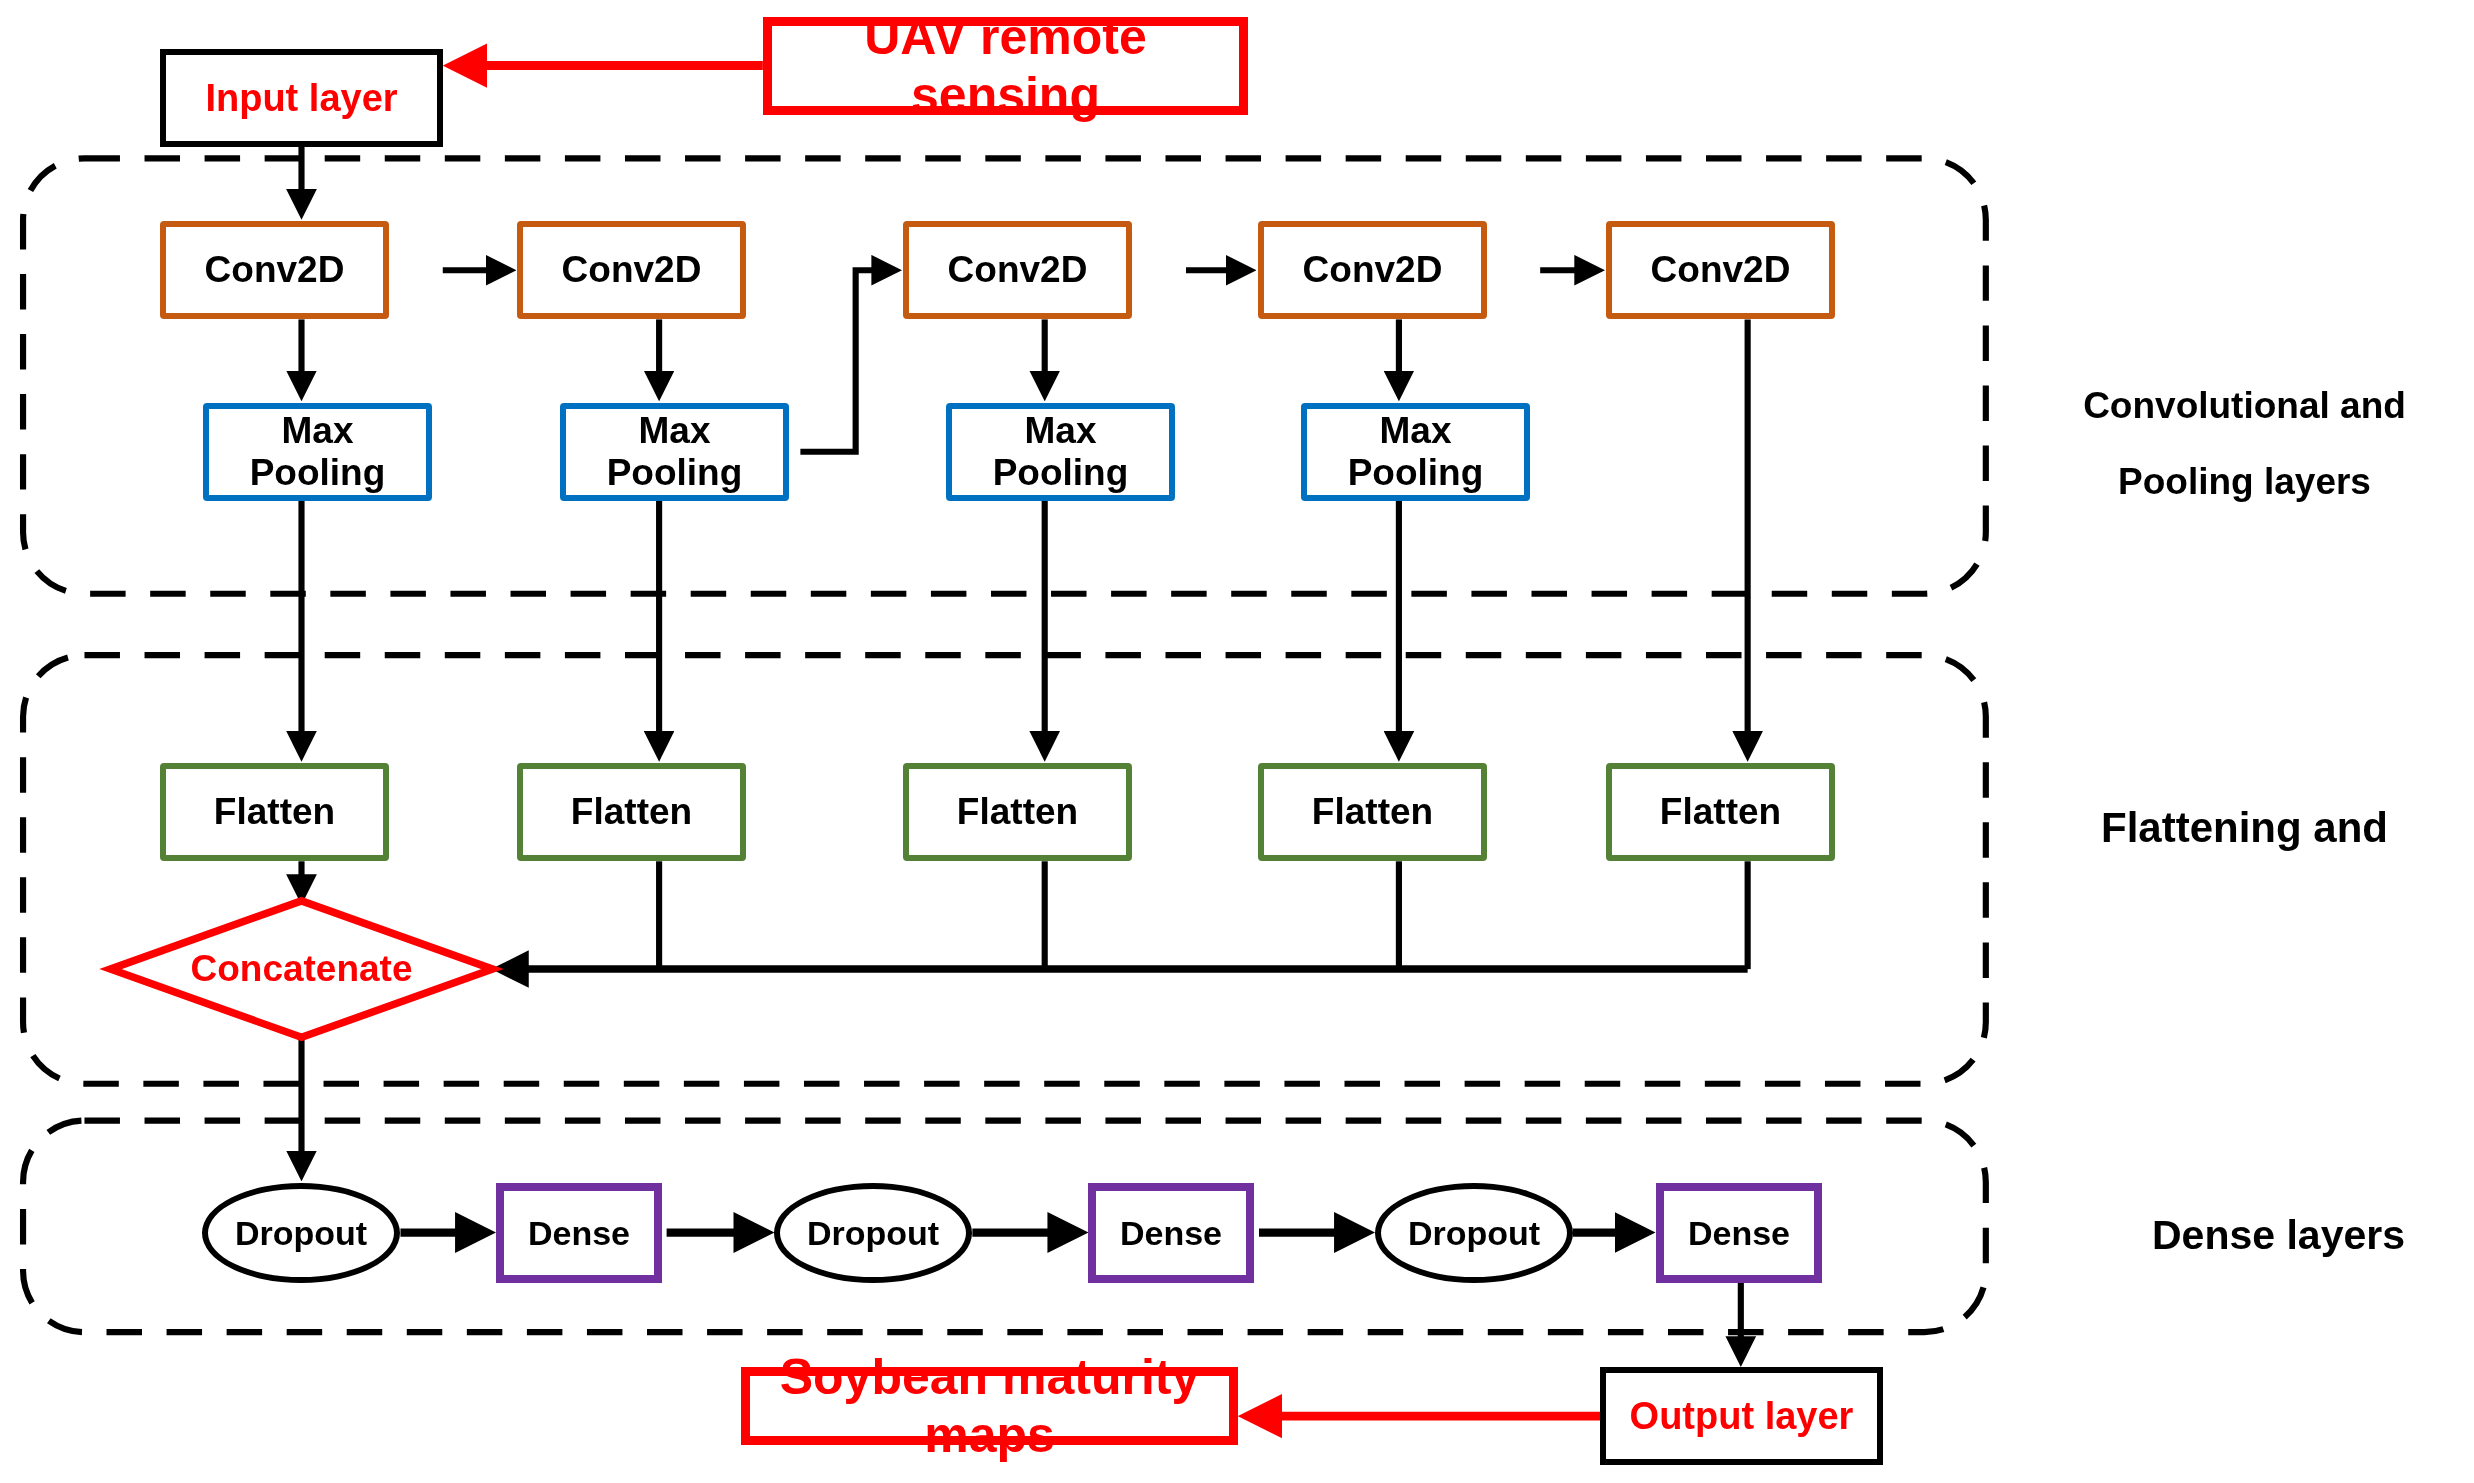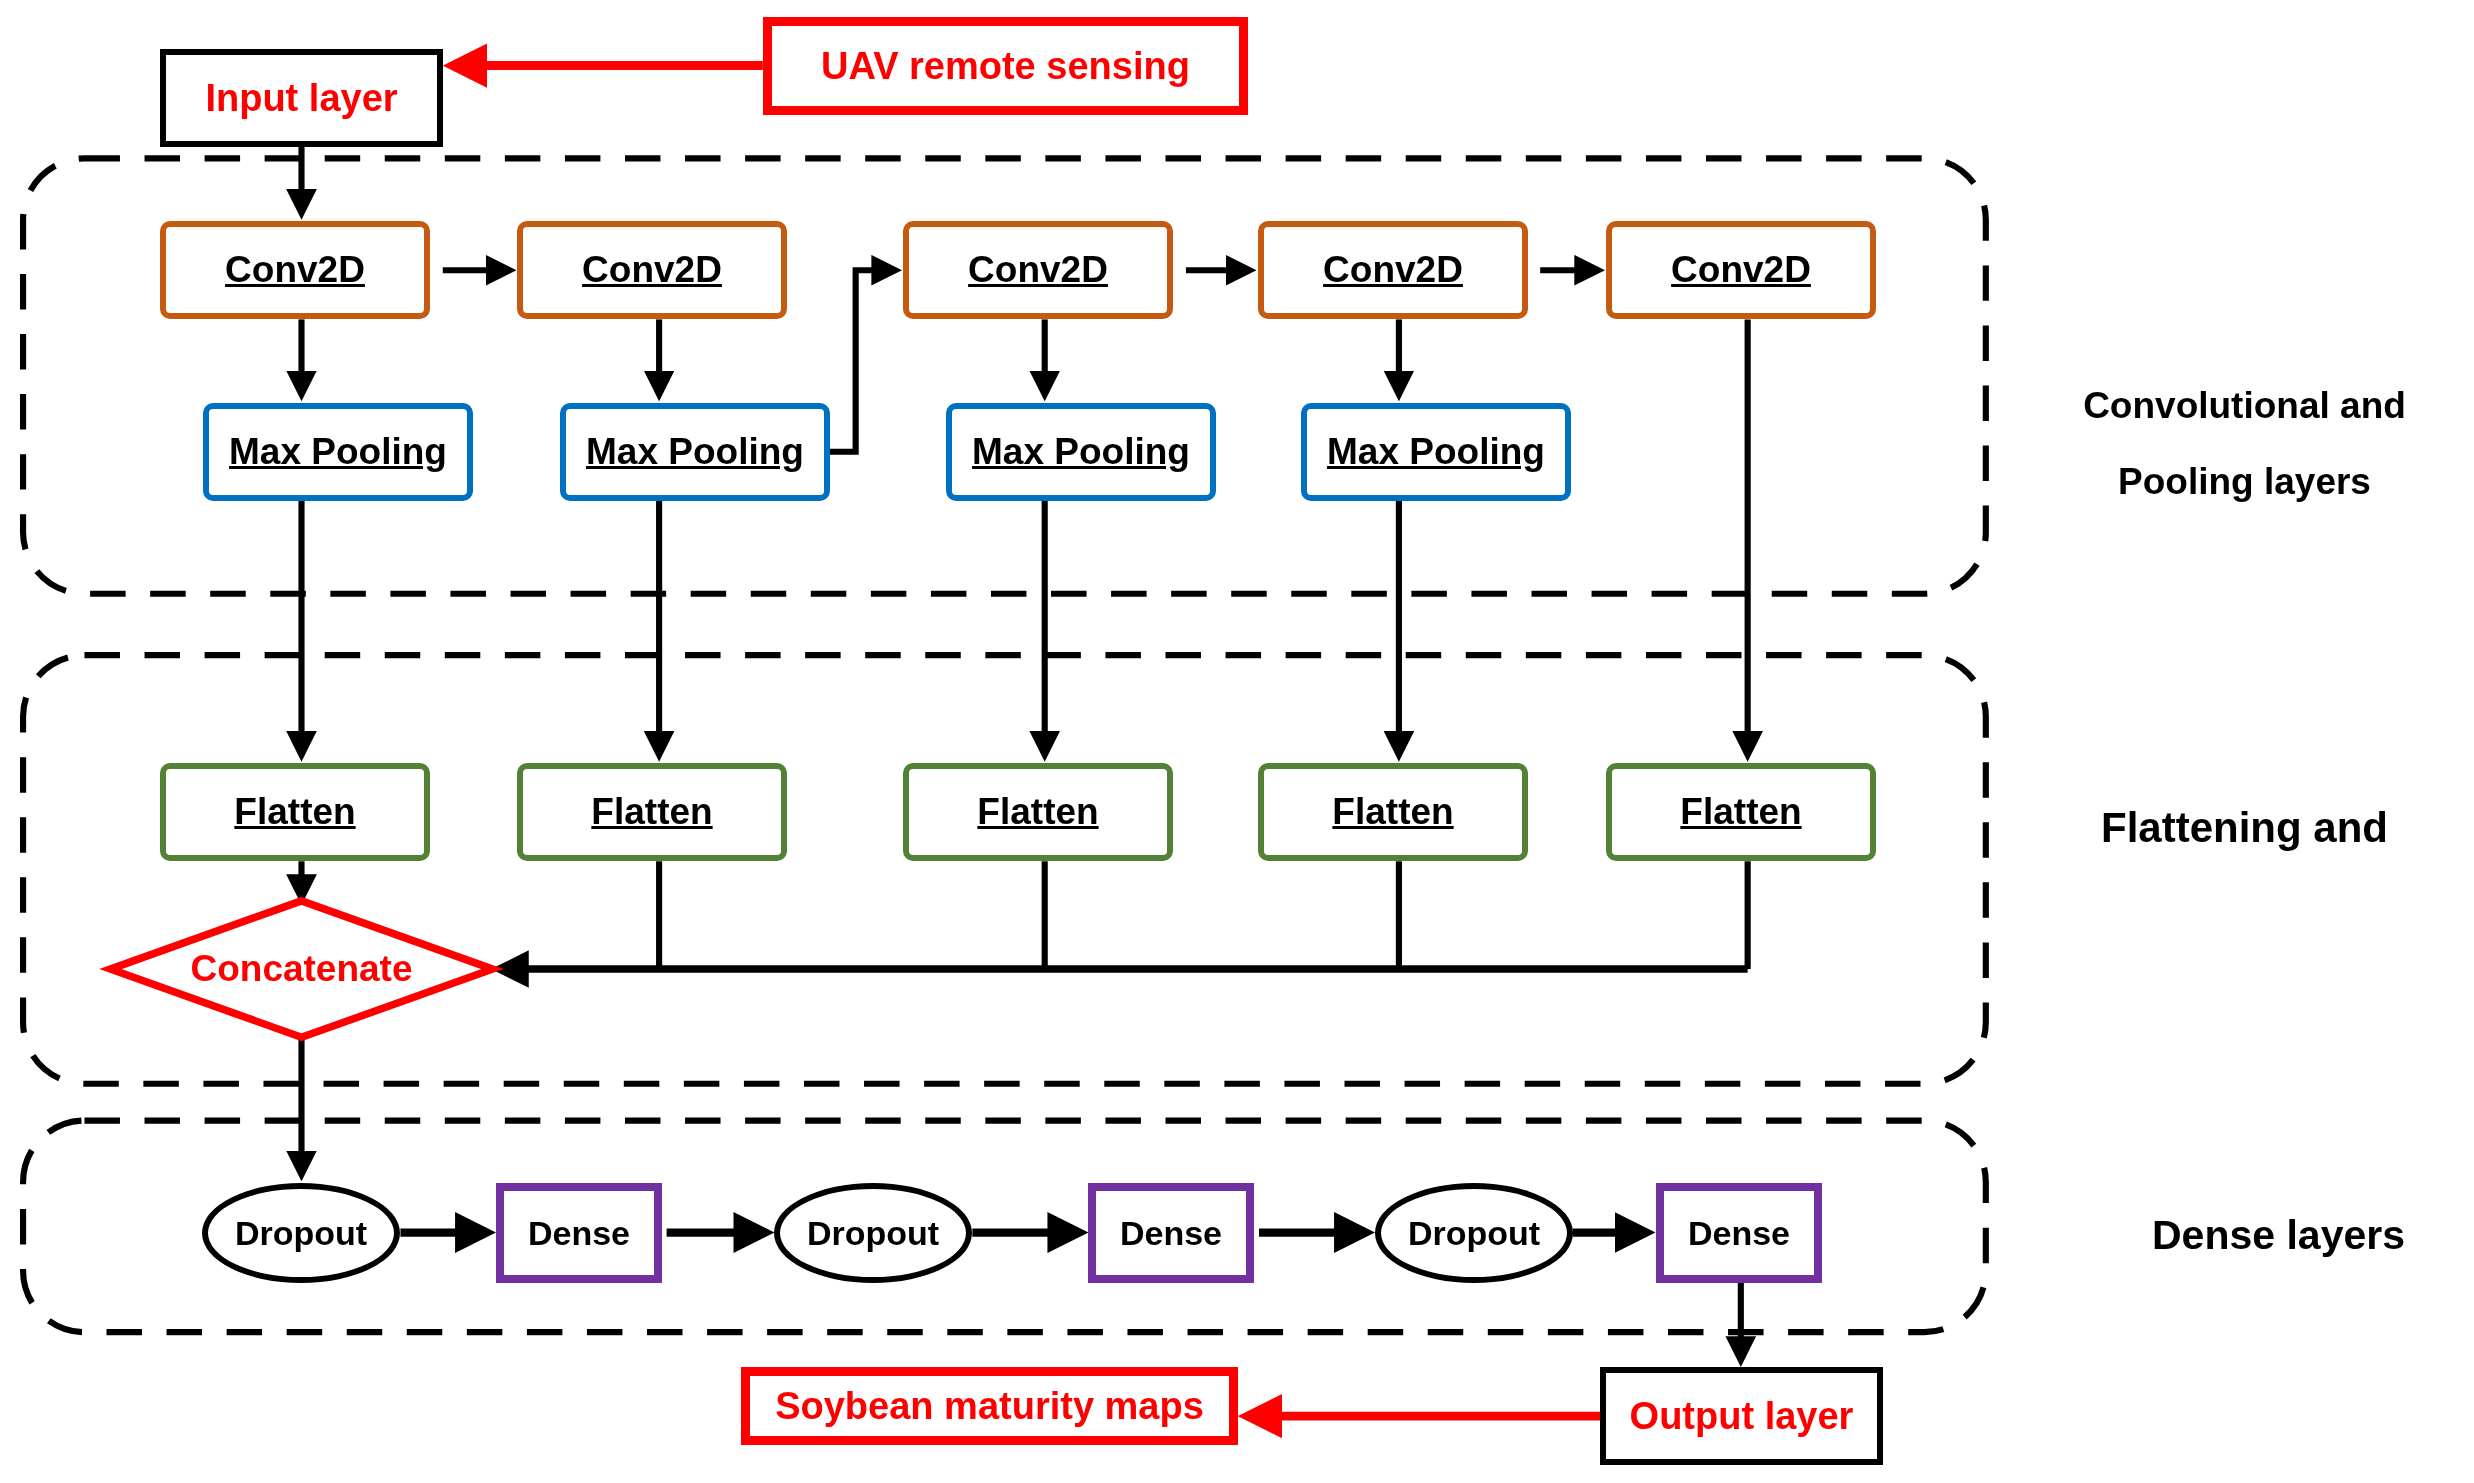--- a/index.html
+++ b/index.html
@@ -1,26 +1,26 @@
 <!DOCTYPE html>
 <html style="--conv: #C55A11; --mp: #0070C0; --fl: #538135; --dn: #7030A0; --red: #FF0000; --blk: #000000;font-size:11px"><head>
 <meta charset="utf-8">
 <style>
   html,body{margin:0;padding:0;background:#ffffff;}
   body{
     width:2475px;height:1483px;position:relative;overflow:hidden;
     font-family:"Liberation Sans",sans-serif;font-weight:700;color:#000;
   }
   .abs{position:absolute;box-sizing:border-box;display:flex;align-items:center;justify-content:center;text-align:center;background:#fff;z-index:2;}
-  .node{width:270px;height:98px;border-radius:10px;font-size:37px;text-decoration:underline;}
+  .node{width:229px;height:98px;border-radius:4px;font-size:37px;}
   .conv{border:6.1px solid var(--conv,#C55A11);}
   .mp{border:6.1px solid var(--mp,#0070C0);margin-left:43px;}
   .fl{border:6.1px solid var(--fl,#538135);}
   .io{border:6.8px solid var(--blk,#000);font-size:38px;color:var(--red,#F00);}
-  .redbox{border:9px solid var(--red,#F00);font-size:38px;color:var(--red,#F00);}
+  .redbox{border:9px solid var(--red,#F00);font-size:50px;color:var(--red,#F00);}
   .dense{width:166px;height:100px;border:8.2px solid var(--dn,#7030A0);font-size:34px;}
   .drop{width:198px;height:100px;border:6.8px solid var(--blk,#000);border-radius:50%;font-size:34px;}
   .concat-label{background:transparent;font-size:37px;color:var(--red,#F00);z-index:3;}
   .grp-label{background:transparent;flex-direction:column;line-height:1.25;white-space:nowrap;z-index:1;gap:30px;}
   .grp-label.l1{font-size:37px;}
   .grp-label.l2{font-size:42px;}
   .grp-label.l3{font-size:41px;}
   svg.wires{position:absolute;left:0;top:0;z-index:1;}
   .ln{fill:none;stroke:var(--blk,#000);stroke-width:9;}
   .ln-thick{stroke-width:11;}

